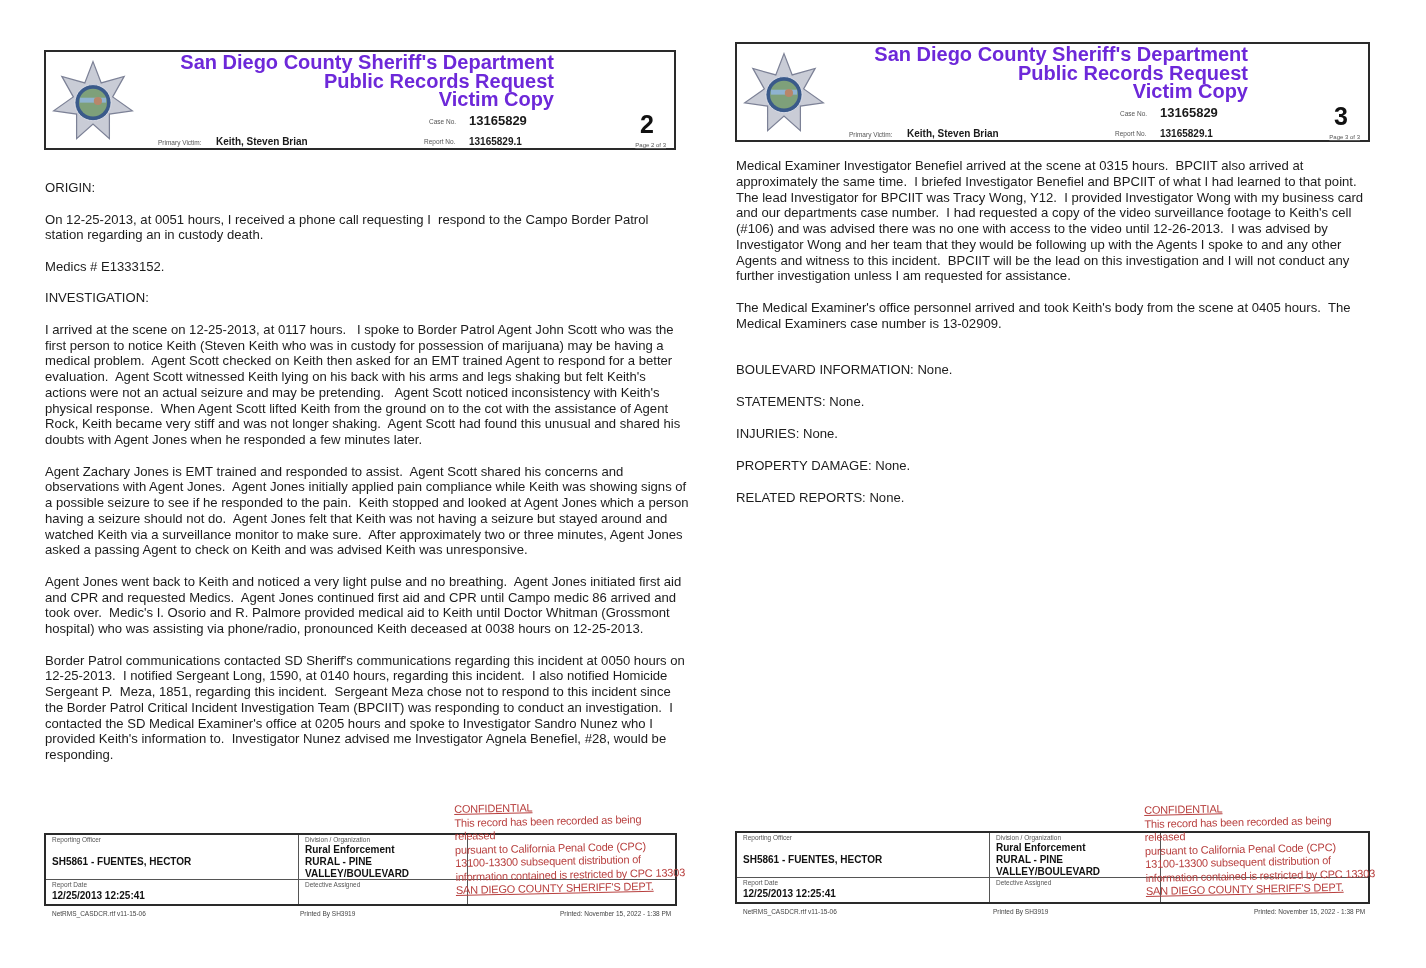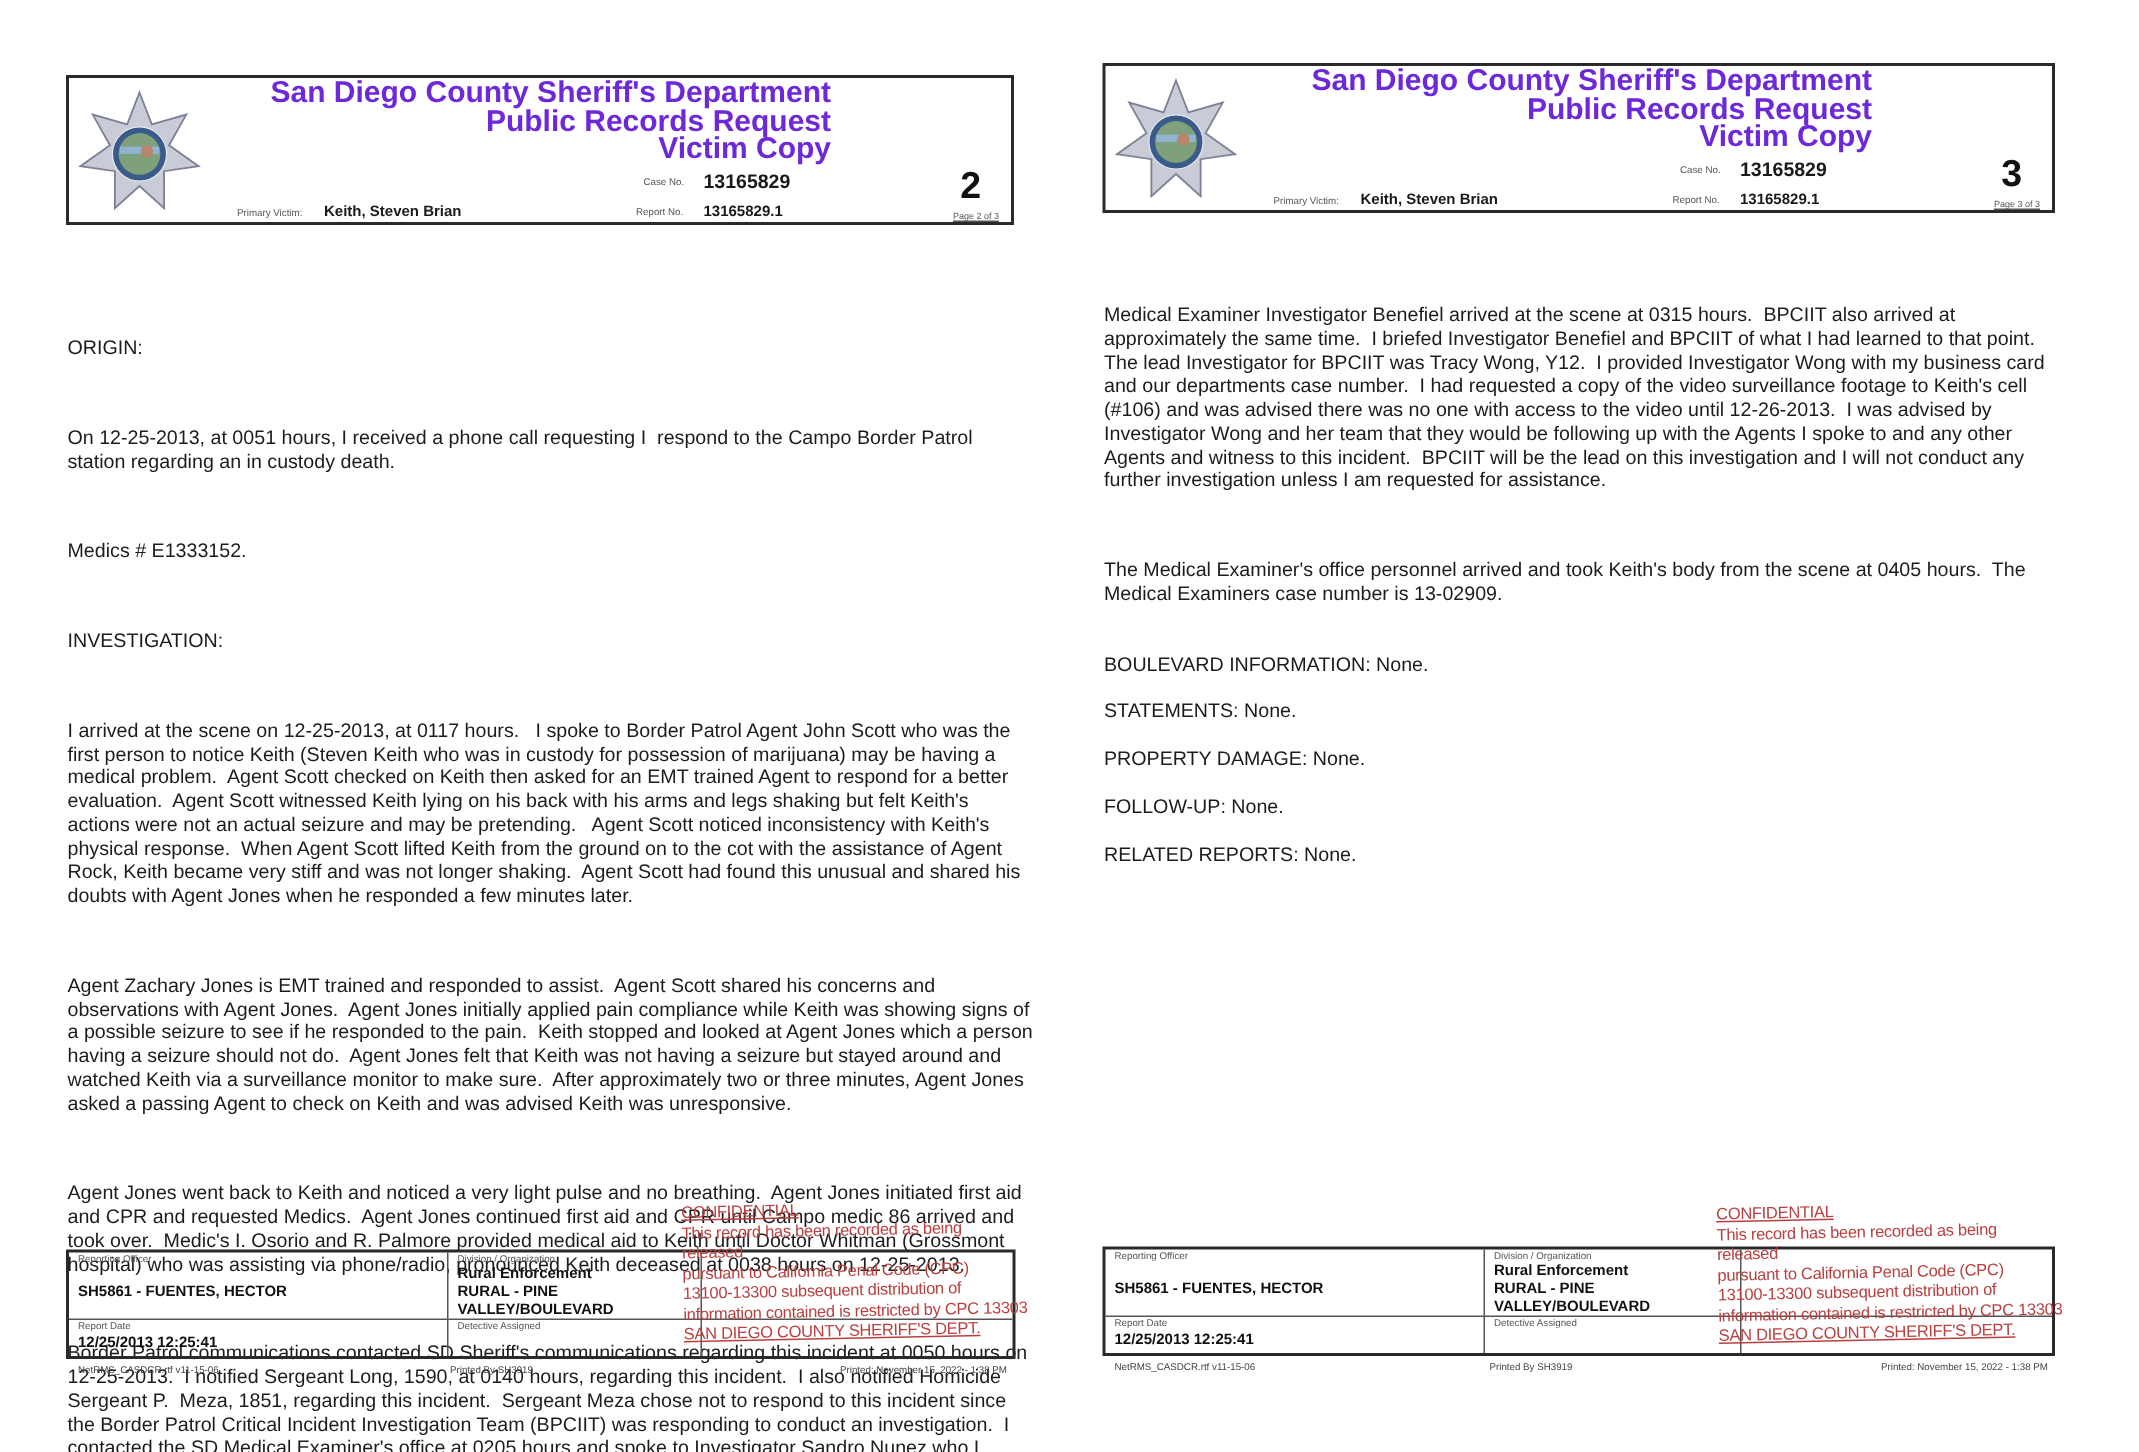--- a/index.html
+++ b/index.html
@@ -23,21 +23,21 @@
     .report-no-lbl { left: 378px; top: 86px; }
     .report-no { left: 423px; top: 84px; font-size: 10px; }
     .victim-lbl { left: 112px; top: 87px; }
     .victim { left: 170px; top: 84px; font-size: 10px; }
     .page-num { position: absolute; right: 20px; top: 58px; font-size: 25px; font-weight: bold; color: #111; }
     .page-of { position: absolute; right: 8px; top: 90px; font-size: 6px; color: #555; text-decoration: underline; }
 
     .body-text { position: absolute; font-size: 13.1px; line-height: 15.75px; color: #1c1c1c; }
     #page-left .body-text { left: 1px; top: 130px; width: 645px; }
     #page-right .body-text { left: 1px; top: 116px; width: 648px; }
-    .para { margin-bottom: 15.75px; white-space: pre-wrap; margin-top: 44px; }
+    .para { margin-bottom: 15.75px; white-space: pre-wrap; }
     .sec { margin-bottom: 16.2px; }
 
     .ftr { position: absolute; left: 0; border: 2px solid #2a2a2a; background: transparent; }
     #page-left .ftr { top: 783px; width: 633px; height: 73px; }
     #page-right .ftr { top: 789px; width: 635px; height: 73px; }
     .cell { position: absolute; border-right: 1px solid #555; border-bottom: 1px solid #555; }
     .c-lbl { position: absolute; left: 6px; top: 1px; font-size: 6.5px; color: #555; }
     .c-val { position: absolute; left: 6px; font-weight: bold; font-size: 10px; line-height: 12px; color: #111; }
 
     .stamp { position: absolute; color: #b8403f; font-size: 11px; line-height: 13.5px; transform: rotate(-1.2deg); transform-origin: left top; letter-spacing: -0.2px; }
@@ -144,22 +144,22 @@
     <span class="val-bold victim">Keith, Steven Brian</span>
     <span class="page-num">3</span>
     <span class="page-of">Page 3 of 3</span>
   </div>
 
   <div class="body-text">
     <p class="para">Medical Examiner Investigator Benefiel arrived at the scene at 0315 hours.  BPCIIT also arrived at approximately the same time.  I briefed Investigator Benefiel and BPCIIT of what I had learned to that point.  The lead Investigator for BPCIIT was Tracy Wong, Y12.  I provided Investigator Wong with my business card and our departments case number.  I had requested a copy of the video surveillance footage to Keith's cell (#106) and was advised there was no one with access to the video until 12-26-2013.  I was advised by Investigator Wong and her team that they would be following up with the Agents I spoke to and any other Agents and witness to this incident.  BPCIIT will be the lead on this investigation and I will not conduct any further investigation unless I am requested for assistance.</p>
     <p class="para" style="margin-bottom:31px;">The Medical Examiner's office personnel arrived and took Keith's body from the scene at 0405 hours.  The Medical Examiners case number is 13-02909.</p>
     <p class="sec">BOULEVARD INFORMATION: None.</p>
     <p class="sec">STATEMENTS: None.</p>
+    <p class="sec">INJURIES: None.</p>
     <p class="sec">PROPERTY DAMAGE: None.</p>
-    <p class="sec">FOLLOW-UP: None.</p>
     <p class="sec">RELATED REPORTS:  None.</p>
   </div>
 
   <div class="ftr">
     <div class="cell" style="left:0;top:0;width:253px;height:45px;">
       <span class="c-lbl">Reporting Officer</span>
       <span class="c-val" style="top:21px;">SH5861 - FUENTES, HECTOR</span>
     </div>
     <div class="cell" style="left:253px;top:0;width:171px;height:45px;">
       <span class="c-lbl">Division / Organization</span>

